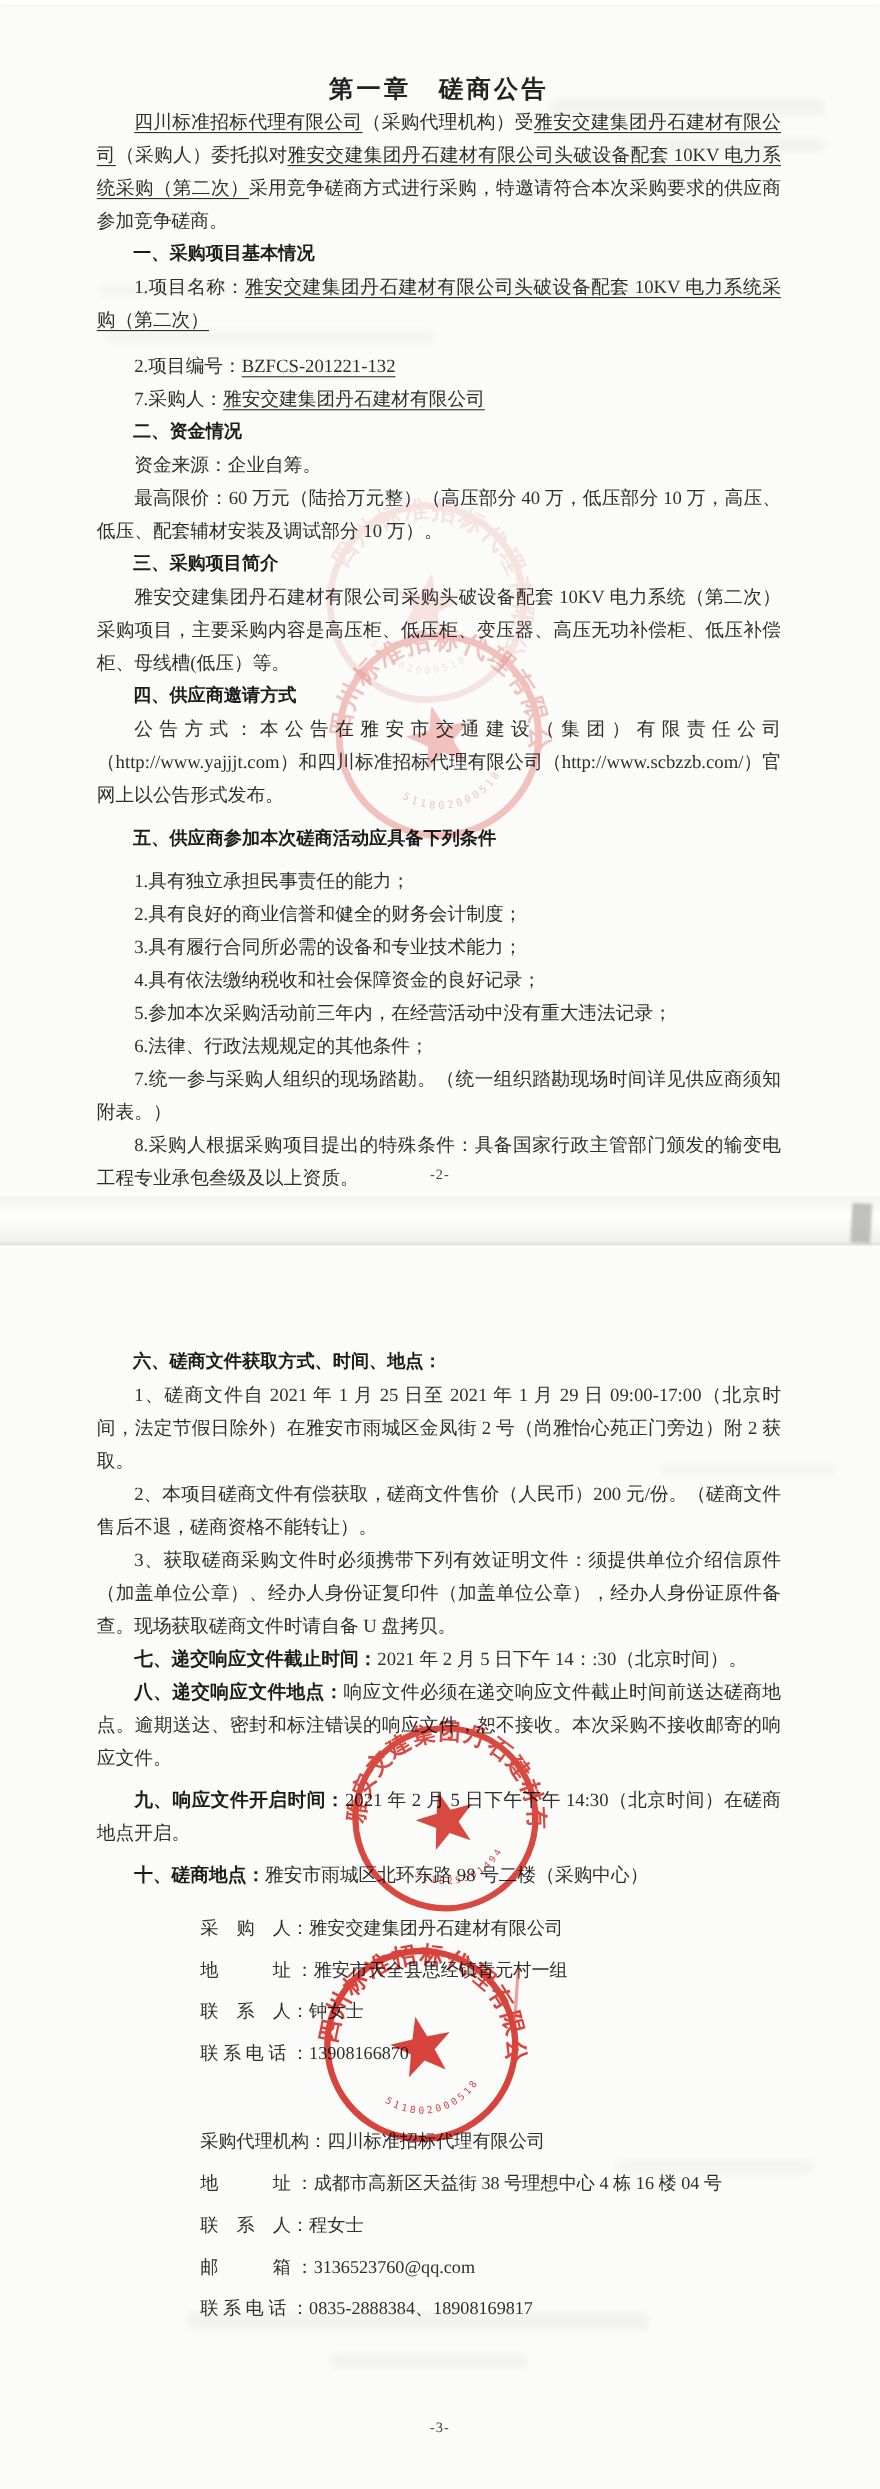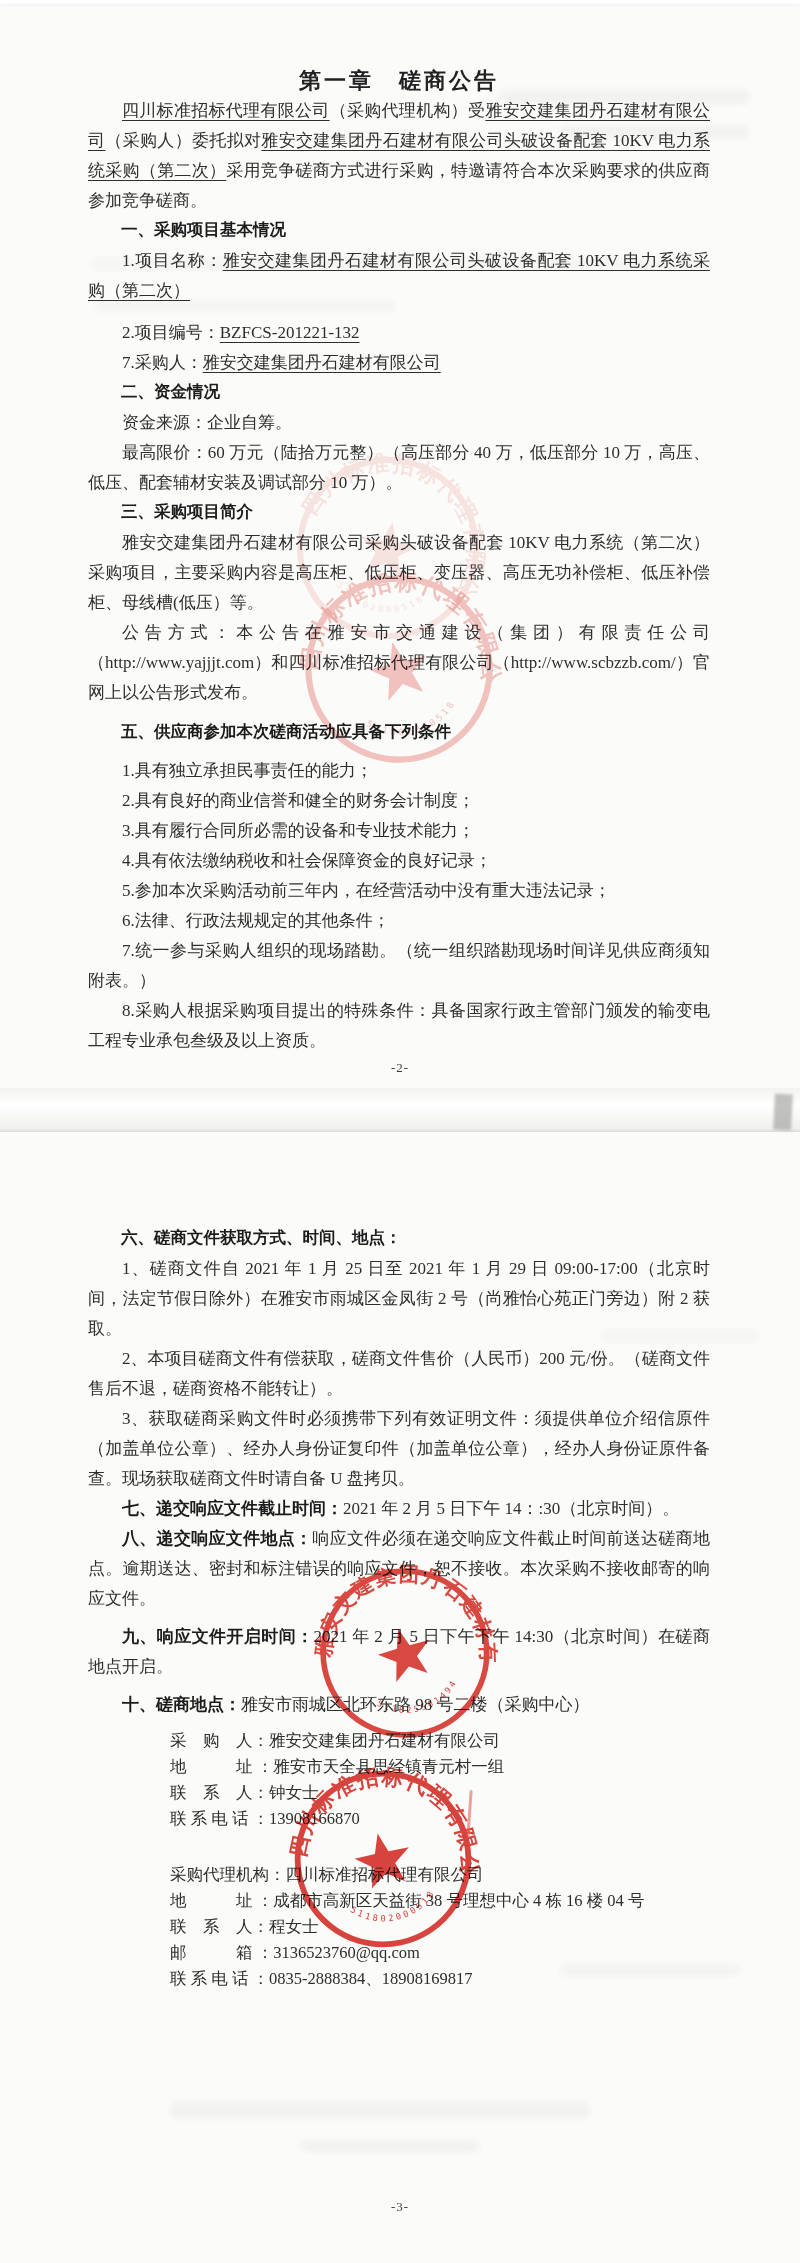--- a/index.html
+++ b/index.html
@@ -28,21 +28,21 @@
     font-size:17px;line-height:30px;color:#2e2e2e;
     text-indent:2em;text-align:justify;margin:0;
   }
   .b-heading{
     font-size:16.5px;line-height:30px;color:#1c1c1c;
     font-family:Liberation Mono, monospace;
     font-weight:bold;text-indent:2em;margin:0;
   }
   .b-contact{
     font-size:16.5px;line-height:26px;color:#2e2e2e;
-    padding-left:82px;text-indent:0;margin:0;
+    padding-left:82px;text-indent:0;margin:12px;
   }
   .b-gap{width:100%;}
   .seg.u{text-decoration:underline;text-underline-offset:4px;text-decoration-thickness:1px;}
   .seg.bold{font-family:"Liberation Sans","DejaVu Sans",sans-serif;font-weight:bold;color:#1c1c1c;}
 
   .pageno{
     position:absolute;left:0;right:0;text-align:center;
     font-size:13px;color:#3d3d3d;letter-spacing:1px;
   }
   #page1 .pageno{bottom:14px;}
@@ -90,20 +90,21 @@
           <div class="b-heading"><span class="seg">一、采购项目基本情况</span></div>
           <div class="b-para"><span class="seg">1.项目名称：</span><span class="seg u">雅安交建集团丹石建材有限公司头破设备配套 10KV 电力系统采购（第二次）</span></div>
           <div class="b-gap" style="height: 12px;"></div>
           <div class="b-para"><span class="seg">2.项目编号：</span><span class="seg u">BZFCS-201221-132</span></div>
           <div class="b-para"><span class="seg">7.采购人：</span><span class="seg u">雅安交建集团丹石建材有限公司</span></div>
           <div class="b-heading"><span class="seg">二、资金情况</span></div>
           <div class="b-para"><span class="seg">资金来源：企业自筹。</span></div>
           <div class="b-para"><span class="seg">最高限价：60 万元（陆拾万元整）（高压部分 40 万，低压部分 10 万，高压、低压、配套辅材安装及调试部分 10 万）。</span></div>
           <div class="b-heading"><span class="seg">三、采购项目简介</span></div>
           <div class="b-para"><span class="seg">雅安交建集团丹石建材有限公司采购头破设备配套 10KV 电力系统（第二次）采购项目，主要采购内容是高压柜、低压柜、变压器、高压无功补偿柜、低压补偿柜、母线槽(低压）等。</span></div>
+          <div class="b-heading"><span class="seg">四、供应商邀请方式</span></div>
           <div class="b-para"><span class="seg">公 告 方 式 ： 本 公 告 在 雅 安 市 交 通 建 设 （ 集 团 ） 有 限 责 任 公 司（http://www.yajjjt.com）和四川标准招标代理有限公司（http://www.scbzzb.com/）官网上以公告形式发布。</span></div>
           <div class="b-gap" style="height: 10px;"></div>
           <div class="b-heading"><span class="seg">五、供应商参加本次磋商活动应具备下列条件</span></div>
           <div class="b-gap" style="height: 8px;"></div>
           <div class="b-para"><span class="seg">1.具有独立承担民事责任的能力；</span></div>
           <div class="b-para"><span class="seg">2.具有良好的商业信誉和健全的财务会计制度；</span></div>
           <div class="b-para"><span class="seg">3.具有履行合同所必需的设备和专业技术能力；</span></div>
           <div class="b-para"><span class="seg">4.具有依法缴纳税收和社会保障资金的良好记录；</span></div>
           <div class="b-para"><span class="seg">5.参加本次采购活动前三年内，在经营活动中没有重大违法记录；</span></div>
           <div class="b-para"><span class="seg">6.法律、行政法规规定的其他条件；</span></div>

